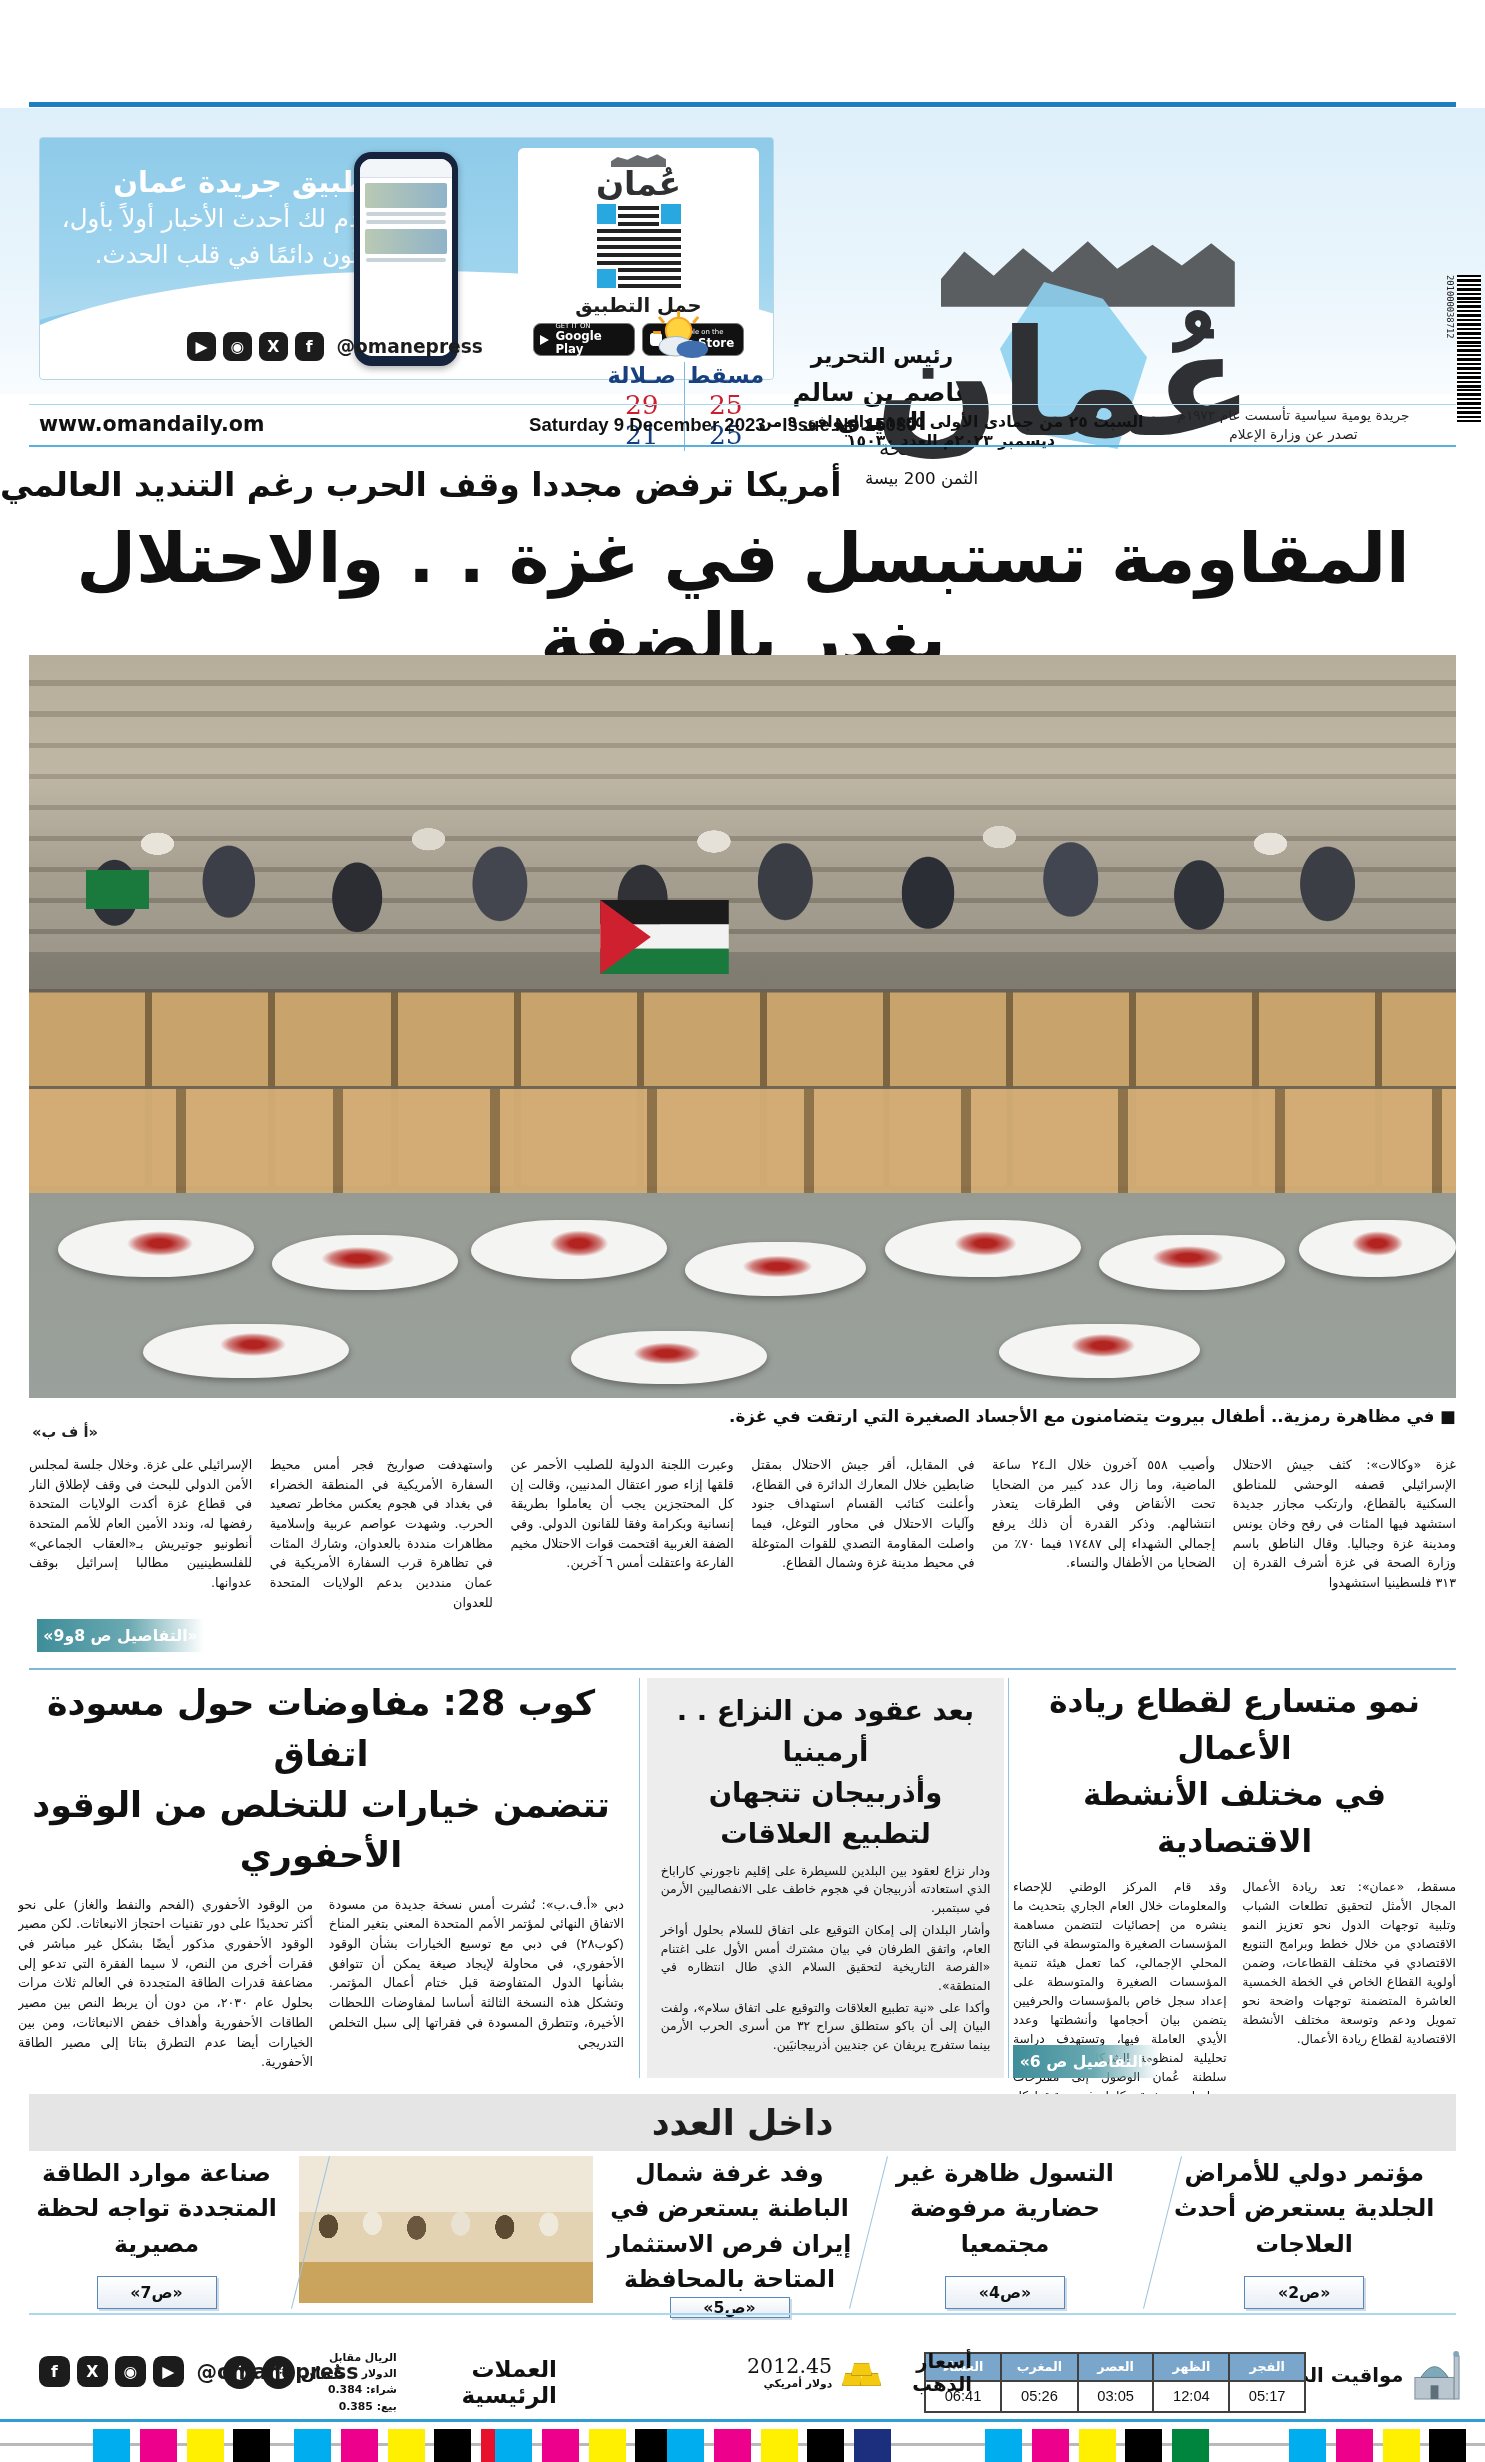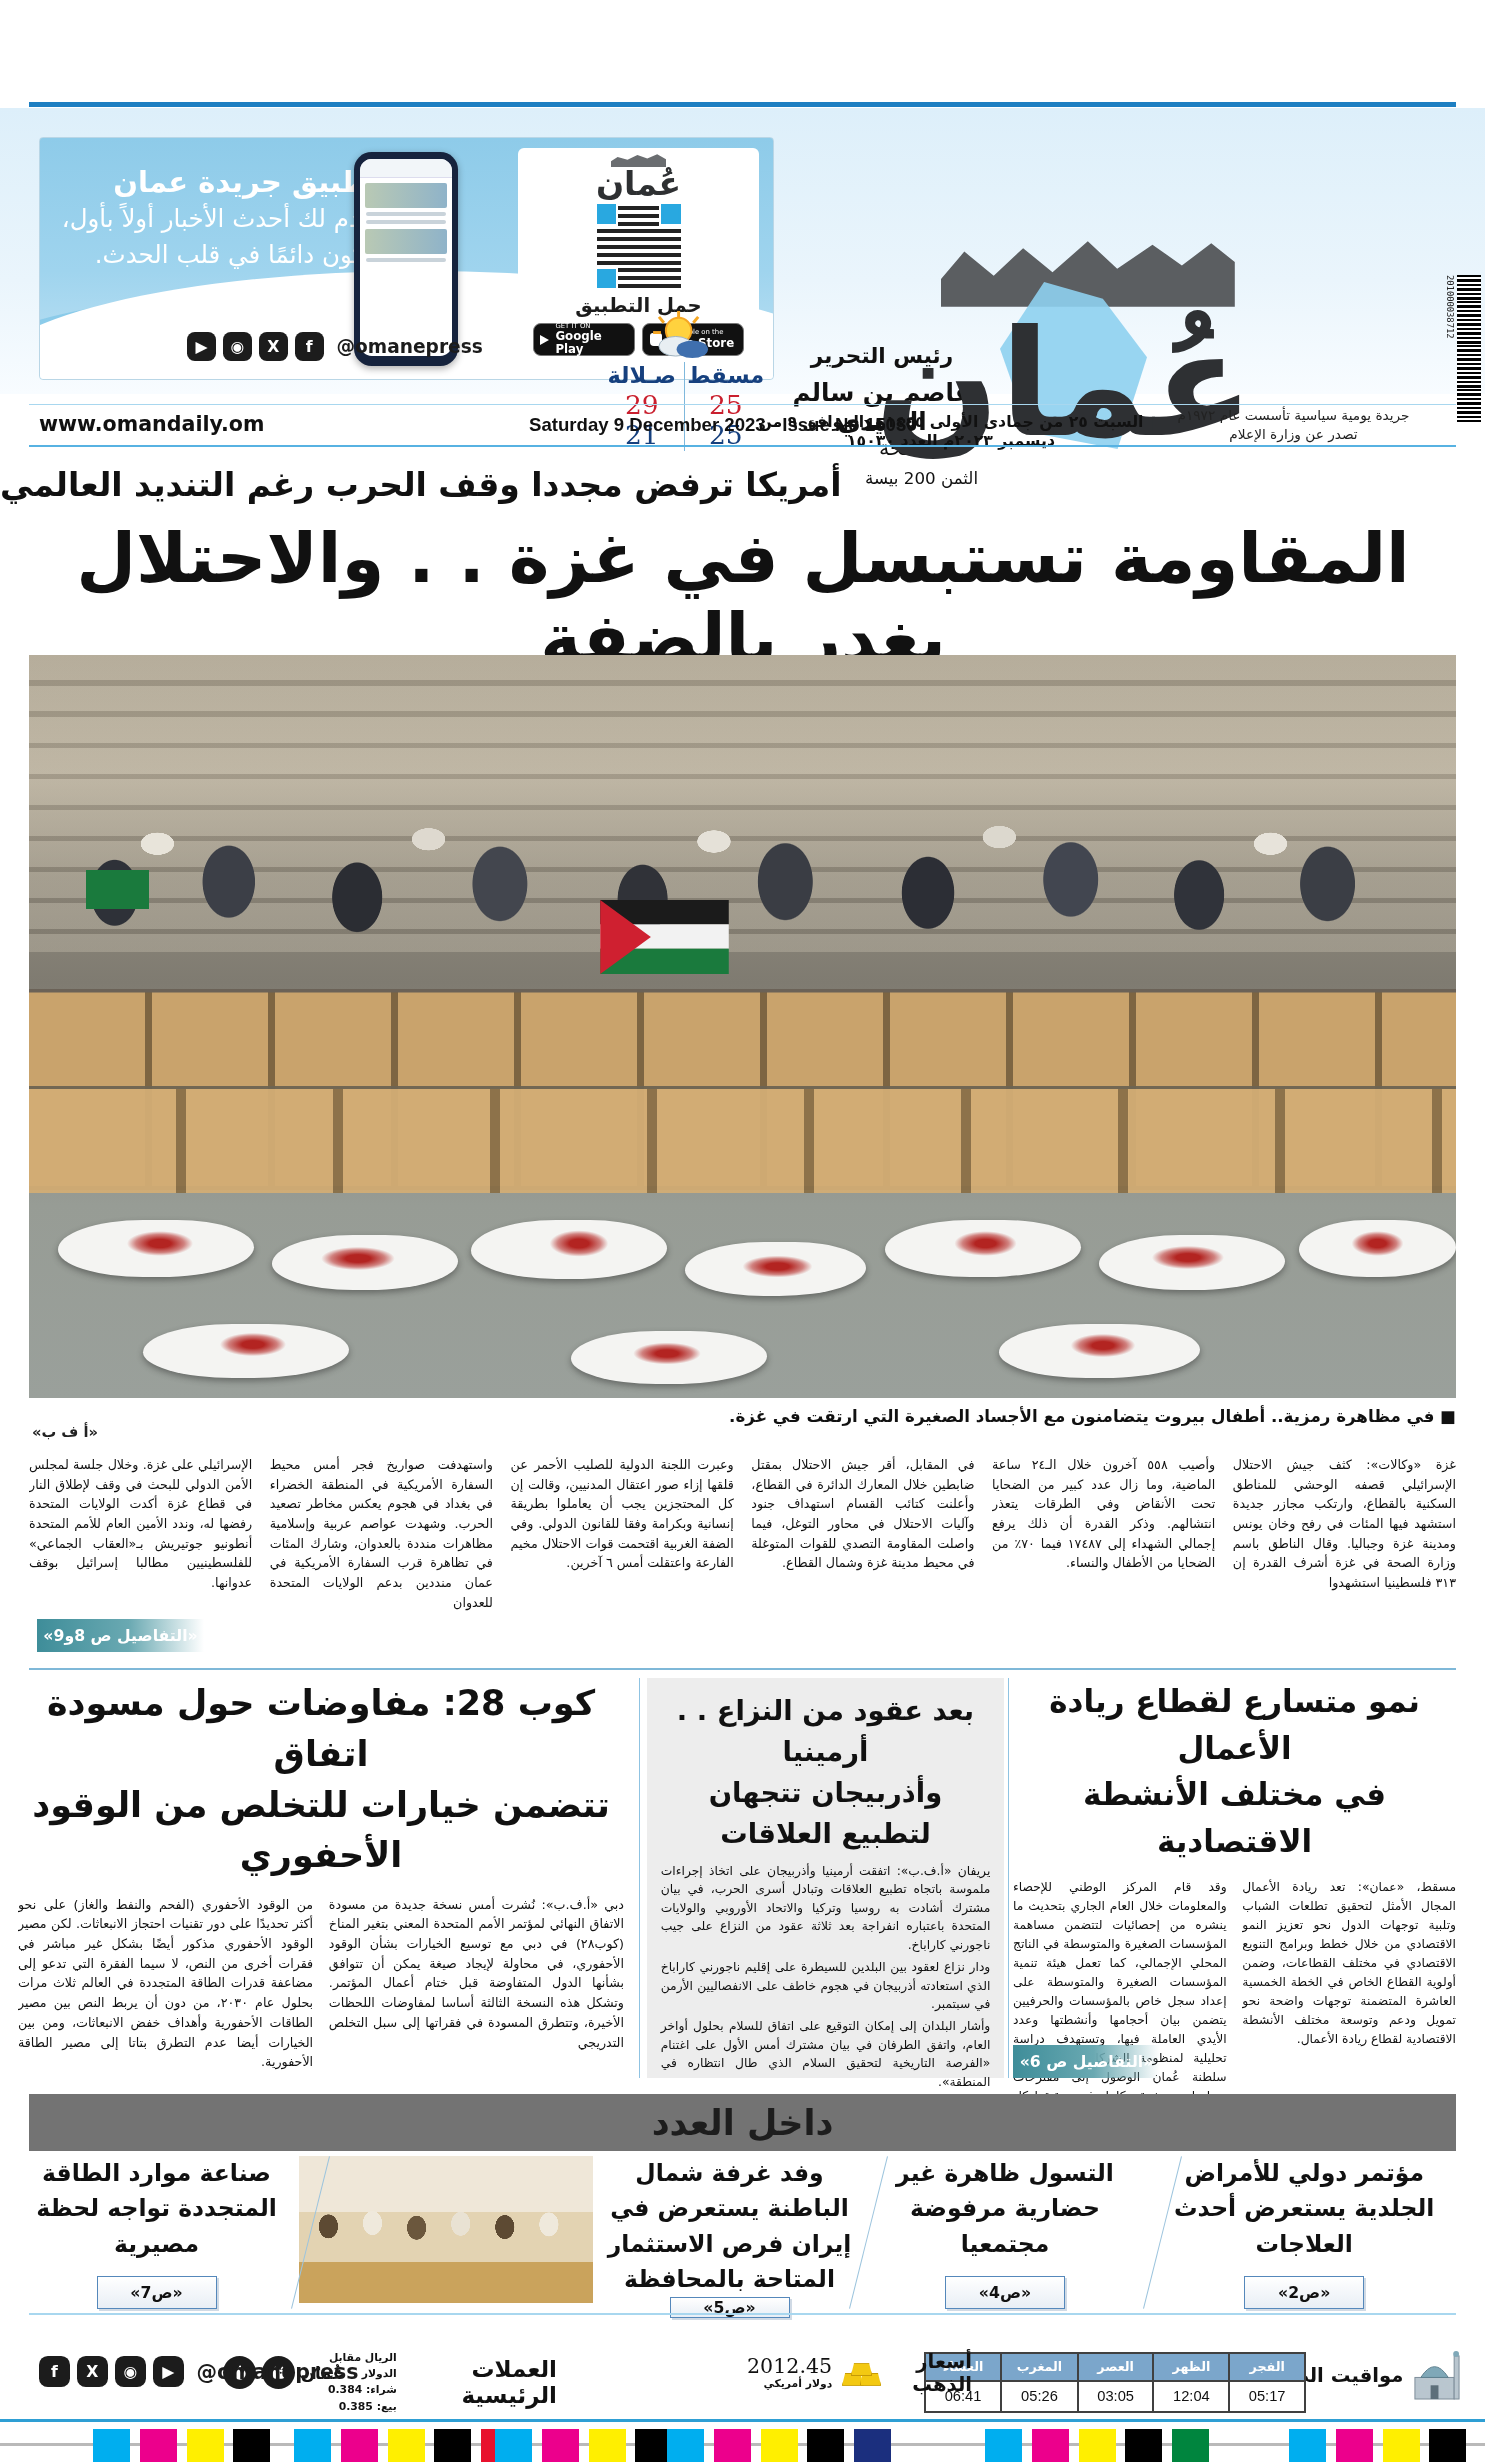--- a/index.html
+++ b/index.html
@@ -146,21 +146,21 @@
   .armenia{left:647px;top:1678px;width:357px;height:400px;background:#ededed;box-sizing:border-box;padding:11.8px 13.7px;}
   .arm-h{font-size:27.4px;font-weight:bold;text-align:center;line-height:1.5;}
   .arm-b{margin-top:7.8px;font-size:12.3px;line-height:1.5;text-align:justify;}
   .arm-b p{margin:0 0 3.9px 0;}
   .biz{left:1013px;top:1678px;width:443px;height:400px;}
   .biz-h{font-size:31px;font-weight:bold;text-align:center;line-height:1.5;}
   .biz .col2{font-size:12.3px;}
   .badge-biz{position:absolute;left:0;bottom:0;width:147px;}
 
   
-  .inside-bar{left:29px;top:2094px;width:1427px;height:57px;background:#737373;
+  .inside-bar{left:29px;top:2094px;width:1427px;height:57px;background:#e5e5e5;
               display:flex;align-items:center;justify-content:center;font-size:35px;font-weight:bold;color:#1d1d1d;}
   .inside-row{left:29px;top:2156px;width:1427px;height:153px;}
   .initem{position:absolute;top:0;height:153px;display:flex;flex-direction:column;align-items:center;}
   .intext{font-size:23.5px;font-weight:bold;text-align:center;line-height:1.5;}
   .pbadge{margin-top:auto;width:118px;height:31px;border:1px solid #5588bb;background:linear-gradient(180deg,#fff, #e8eef5);
           box-shadow:2px 2px 0 rgba(120,150,180,.35);font-size:15.7px;font-weight:bold;display:flex;align-items:center;justify-content:center;}
   .inphoto{position:absolute;top:0;width:294px;height:147px;background:
       linear-gradient(180deg,#efe7d8 0 38%,#e3d3b2 38% 72%,#caa35c 72% 100%);overflow:hidden;}
   .inphoto .ppl{position:absolute;left:0;top:30%;width:100%;height:45%;background:
       radial-gradient(15.7px 19.6px at 10% 40%,#5d4a33 60%,transparent 62%),
@@ -395,21 +395,20 @@
     <div class="col2">من الوقود الأحفوري (الفحم والنفط والغاز) على نحو أكثر تحديدًا على دور تقنيات احتجاز الانبعاثات. لكن مصير الوقود الأحفوري مذكور أيضًا بشكل غير مباشر في فقرات أخرى من النص، لا سيما الفقرة التي تدعو إلى مضاعفة قدرات الطاقة المتجددة في العالم ثلاث مرات بحلول عام ٢٠٣٠، من دون أن يربط النص بين مصير الطاقات الأحفورية وأهداف خفض الانبعاثات، ومن بين الخيارات أيضا عدم التطرق بتاتا إلى مصير الطاقة الأحفورية.</div>
   </div>
 </div>
 
 <div class="abs armenia rtl">
   <div class="arm-h">
     <div>بعد عقود من النزاع . . أرمينيا</div>
     <div>وأذربيجان تتجهان لتطبيع العلاقات</div>
   </div>
   <div class="arm-b">
-    <p>يريفان «أ.ف.ب»: اتفقت أرمينيا وأذربيجان على اتخاذ إجراءات ملموسة باتجاه تطبيع العلاقات وتبادل أسرى الحرب، في بيان مشترك أشادت به روسيا وتركيا والاتحاد الأوروبي والولايات المتحدة باعتباره انفراجة بعد ثلاثة عقود من النزاع على جيب ناجورني كاراباخ.</p>
     <p>ودار نزاع لعقود بين البلدين للسيطرة على إقليم ناجورني كاراباخ الذي استعادته أذربيجان في هجوم خاطف على الانفصاليين الأرمن في سبتمبر.</p>
     <p>وأشار البلدان إلى إمكان التوقيع على اتفاق للسلام بحلول أواخر العام، واتفق الطرفان في بيان مشترك أمس الأول على اغتنام «الفرصة التاريخية لتحقيق السلام الذي طال انتظاره في المنطقة».</p>
     <p>وأكدا على «نية تطبيع العلاقات والتوقيع على اتفاق سلام»، ولفت البيان إلى أن باكو ستطلق سراح ٣٢ من أسرى الحرب الأرمن بينما ستفرج يريفان عن جنديين أذربيجانيَين.</p>
   </div>
 </div>
 
 <div class="abs biz rtl">
   <div class="biz-h">
     <div>نمو متسارع لقطاع ريادة الأعمال</div>
     <div>في مختلف الأنشطة الاقتصادية</div>

